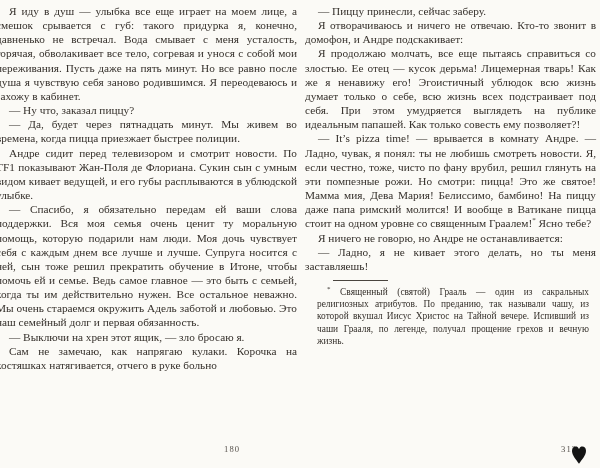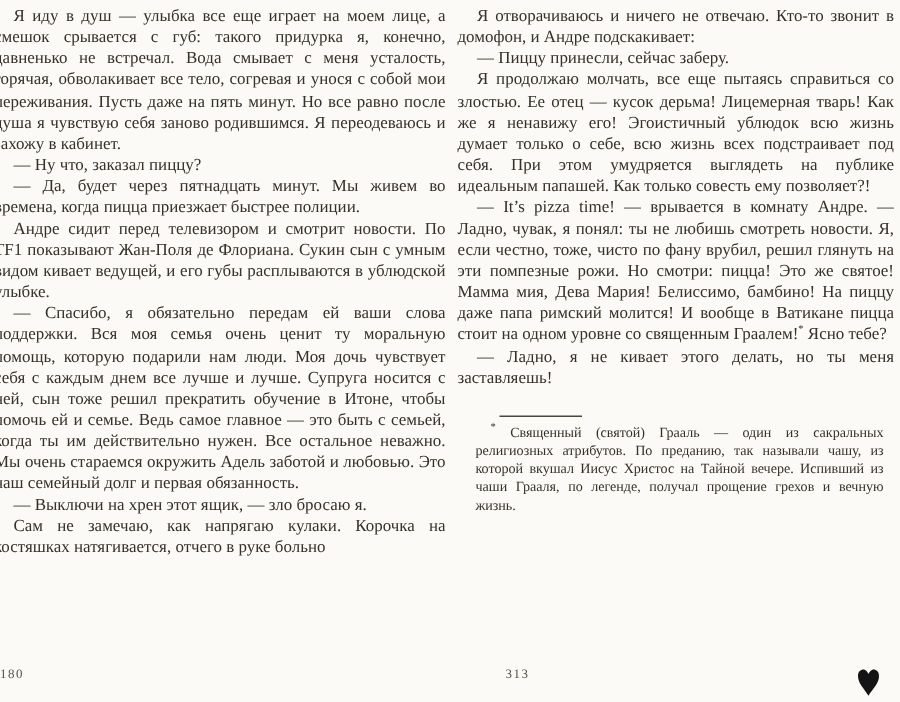--- a/index.html
+++ b/index.html
@@ -22,39 +22,39 @@
   .page.right{left:305px;width:291px;}
   .para{
     margin:0;
     font-size:11.3px;
     line-height:14.15px;
     text-align:justify;
     text-justify:inter-word;
   }
   .para.indent{text-indent:13px;}
   sup.fn-ref{font-size:7px;line-height:0;vertical-align:super;}
-  .footnote{margin-top:18px;}
+  .footnote{margin-top:7px;}
   .fn-rule{
     width:55px;height:1px;
     background:#4a453f;
     margin:0 0 5px 28px;
   }
   .fn-text{
     margin:0 0 0 12px;
     font-size:9.4px;
     line-height:12.2px;
     text-align:justify;
     text-indent:10px;
     width:272px;
   }
   .pagenum{
     position:absolute;
     top:444px;
     width:240px;
-    text-align:left;
+    text-align:right;
     font-size:8.6px;
     letter-spacing:1px;
     color:var(--ink-soft);
   }
   .pagenum.left{left:0;}
   .pagenum.right{left:337px;}
   .heart{
     position:absolute;
     left:572px;top:445px;
     width:14px;height:20px;
@@ -70,24 +70,25 @@
     <p class="para indent"><span>Я иду в душ — улыбка все еще играет на моем лице, а смешок срывается с губ: такого придурка я, конечно, давненько не встречал. Вода смывает с меня усталость, горячая, обволакивает все тело, согревая и унося с собой мои переживания. Пусть даже на пять минут. Но все равно после душа я чувствую себя заново родившимся. Я переодеваюсь и захожу в кабинет.</span></p>
     <p class="para indent"><span>— Ну что, заказал пиццу?</span></p>
     <p class="para indent"><span>— Да, будет через пятнадцать минут. Мы живем во времена, когда пицца приезжает быстрее полиции.</span></p>
     <p class="para indent"><span>Андре сидит перед телевизором и смотрит новости. По TF1 показывают Жан-Поля де Флориана. Сукин сын с умным видом кивает ведущей, и его губы расплываются в ублюдской улыбке.</span></p>
     <p class="para indent"><span>— Спасибо, я обязательно передам ей ваши слова поддержки. Вся моя семья очень ценит ту моральную помощь, которую подарили нам люди. Моя дочь чувствует себя с каждым днем все лучше и лучше. Супруга носится с ней, сын тоже решил прекратить обучение в Итоне, чтобы помочь ей и семье. Ведь самое главное — это быть с семьей, когда ты им действительно нужен. Все остальное неважно. Мы очень стараемся окружить Адель заботой и любовью. Это наш семейный долг и первая обязанность.</span></p>
     <p class="para indent"><span>— Выключи на хрен этот ящик, — зло бросаю я.</span></p>
     <p class="para indent"><span>Сам не замечаю, как напрягаю кулаки. Корочка на костяшках натягивается, отчего в руке больно</span></p>
   </div>
 
   <div class="page right">
+    <p class="para indent"><span>— Пиццу принесли, сейчас заберу.</span></p>
     <p class="para indent"><span>Я отворачиваюсь и ничего не отвечаю. Кто-то звонит в домофон, и Андре подскакивает:</span></p>
-    <p class="para indent"><span>— Пиццу принесли, сейчас заберу.</span></p>
     <p class="para indent"><span>Я продолжаю молчать, все еще пытаясь справиться со злостью. Ее отец — кусок дерьма! Лицемерная тварь! Как же я ненавижу его! Эгоистичный ублюдок всю жизнь думает только о себе, всю жизнь всех подстраивает под себя. При этом умудряется выглядеть на публике идеальным папашей. Как только совесть ему позволяет?!</span></p>
     <p class="para indent"><span>— It’s pizza time! — врывается в комнату Андре. — Ладно, чувак, я понял: ты не любишь смотреть новости. Я, если честно, тоже, чисто по фану врубил, решил глянуть на эти помпезные рожи. Но смотри: пицца! Это же святое! Мамма мия, Дева Мария! Белиссимо, бамбино! На пиццу даже папа римский молится! И вообще в Ватикане пицца стоит на одном уровне со священным Граалем!</span><sup class="fn-ref">*</sup><span> Ясно тебе?</span></p>
+    <p class="para indent"><span>Я ничего не говорю, но Андре не останавливается:</span></p>
     <p class="para indent"><span>— Ладно, я не кивает этого делать, но ты меня заставляешь!</span></p>
 
     <div class="footnote">
       <div class="fn-rule"></div>
       <p class="fn-text"><sup class="fn-ref">*</sup><span> Священный (святой) Грааль — один из сакральных религиозных атрибутов. По преданию, так называли чашу, из которой вкушал Иисус Христос на Тайной вечере. Испивший из чаши Грааля, по легенде, получал прощение грехов и вечную жизнь.</span></p>
     </div>
   </div>
 
   <div class="pagenum left">180</div>
   <div class="pagenum right">313</div>

